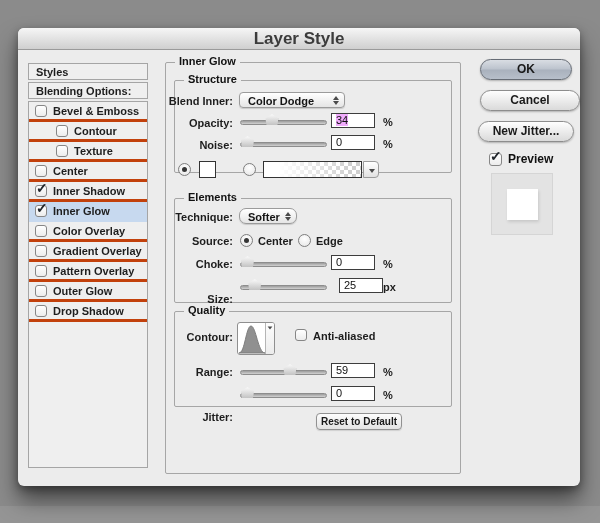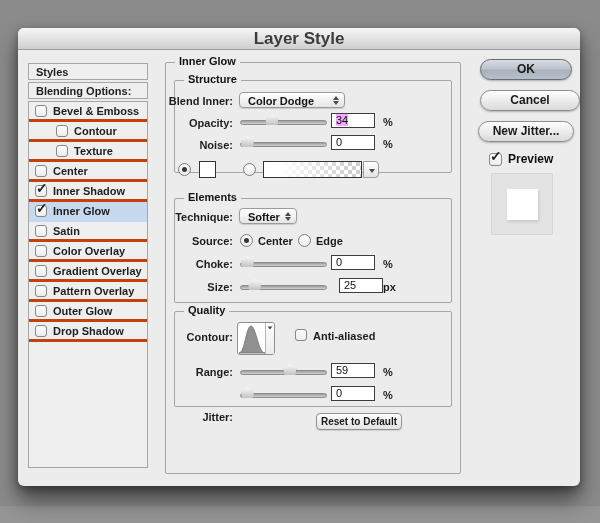--- a/index.html
+++ b/index.html
@@ -136,24 +136,20 @@
     <div class="srow">
       <span class="cb on"></span>
       <span class="srow-label">Inner Shadow</span>
     </div>
     <div class="srow selected">
       <span class="cb on"></span>
       <span class="srow-label">Inner Glow</span>
     </div>
     <div class="srow">
       <span class="cb"></span>
-      <span class="srow-label">Satin</span>
-    </div>
-    <div class="srow">
-      <span class="cb"></span>
       <span class="srow-label">Color Overlay</span>
     </div>
     <div class="srow">
       <span class="cb"></span>
       <span class="srow-label">Gradient Overlay</span>
     </div>
     <div class="srow">
       <span class="cb"></span>
       <span class="srow-label">Pattern Overlay</span>
     </div>
@@ -206,21 +202,21 @@
       <span class="grad-swatch" style="left:88px; top:80px;"></span>
       <span class="grad-arrow" style="left:188px; top:80px;">
           <span class="tri-down"></span>
         </span>
     </div>
 
     <div class="gb" style="left:8px; top:135px; width:278px; height:105px;">
       <span class="gb-label">Elements</span>
 
       <span class="flabel" style="top:12px;">Technique:</span>
-      <div class="dropdown" style="left:64px; top:9px; width:58px;">
+      <div class="dropdown" style="left:64px; top:9px; width:58px;border-radius:7px;">
         <span>Softer</span>
         <span class="arrows">
             <span class="tri-up"></span>
             <span class="tri-down"></span>
           </span>
       </div>
 
       <span class="flabel" style="top:36px;">Source:</span>
       <span class="radio on" style="left:65px; top:35px;"></span>
       <span class="plain" style="left:83px; top:36px;">Center</span>
@@ -229,21 +225,21 @@
 
       <span class="flabel" style="top:59px;">Choke:</span>
       <div class="track" style="left:65px; top:63px;">
         <div class="thumb" style="left: 0px;"></div>
       </div>
       <div class="vbox" style="left:156px; top:56px;">
         <span>0</span>
       </div>
       <span class="unit" style="left:208px; top:59px;">%</span>
 
-      <span class="flabel" style="top:82px;margin-left:18px;">Size:</span>
+      <span class="flabel" style="top:94px;margin-left:18px;">Size:</span>
       <div class="track" style="left:65px; top:86px;">
         <div class="thumb" style="left: 7.2px;"></div>
       </div>
       <div class="vbox" style="left:164px; top:79px;">
         <span>25</span>
       </div>
       <span class="unit" style="left:208px; top:82px;">px</span>
     </div>
 
     <div class="gb" style="left:8px; top:248px; width:278px; height:96px;">

